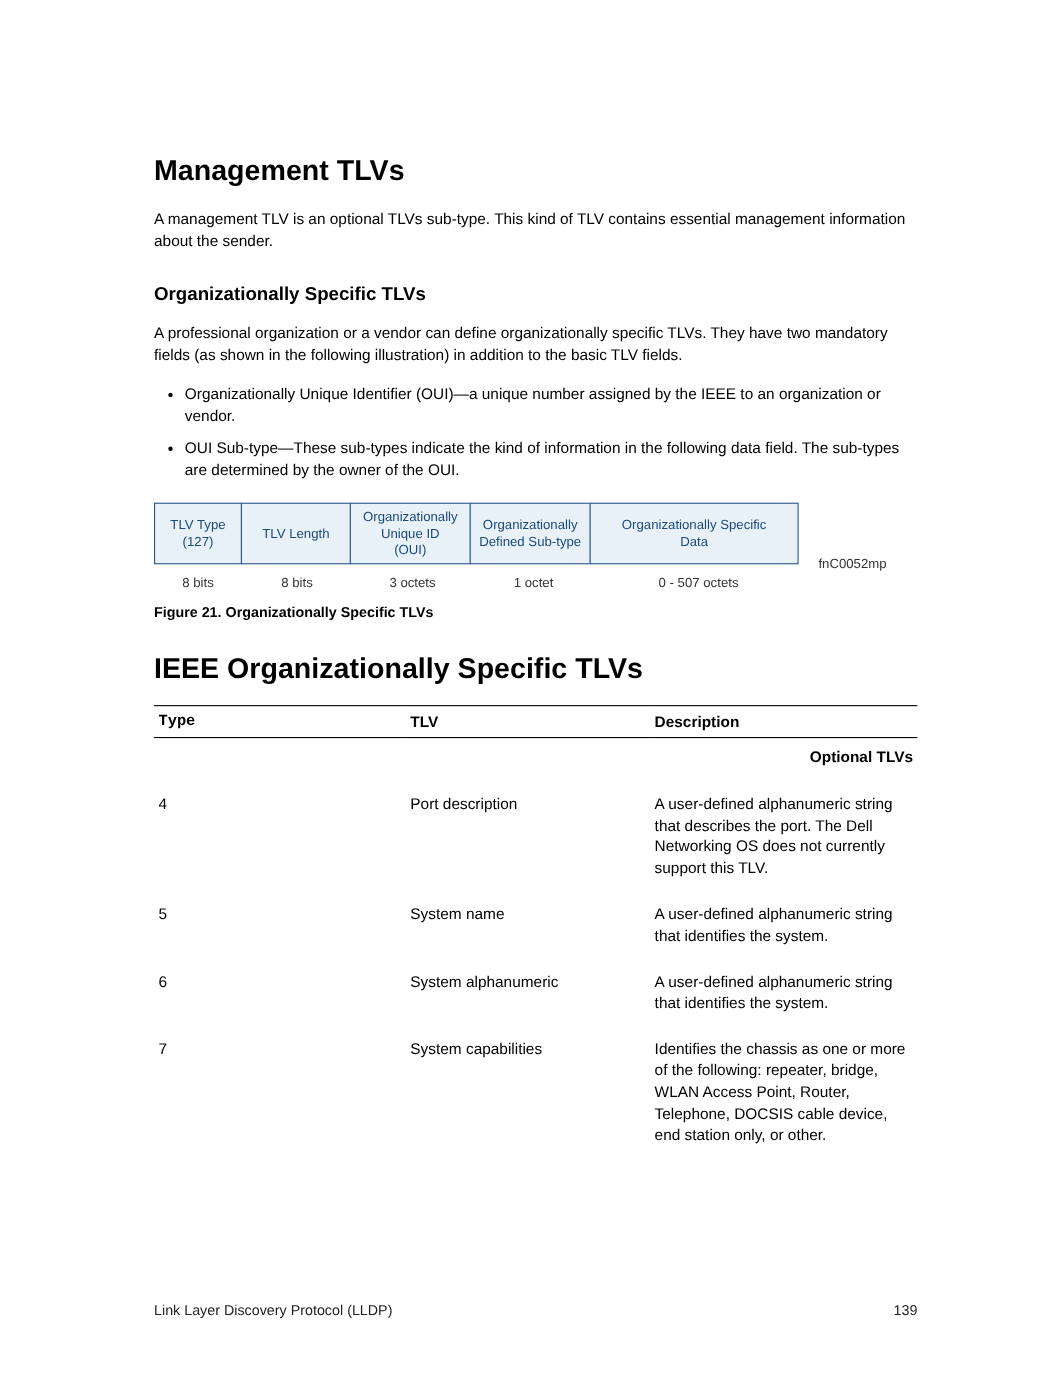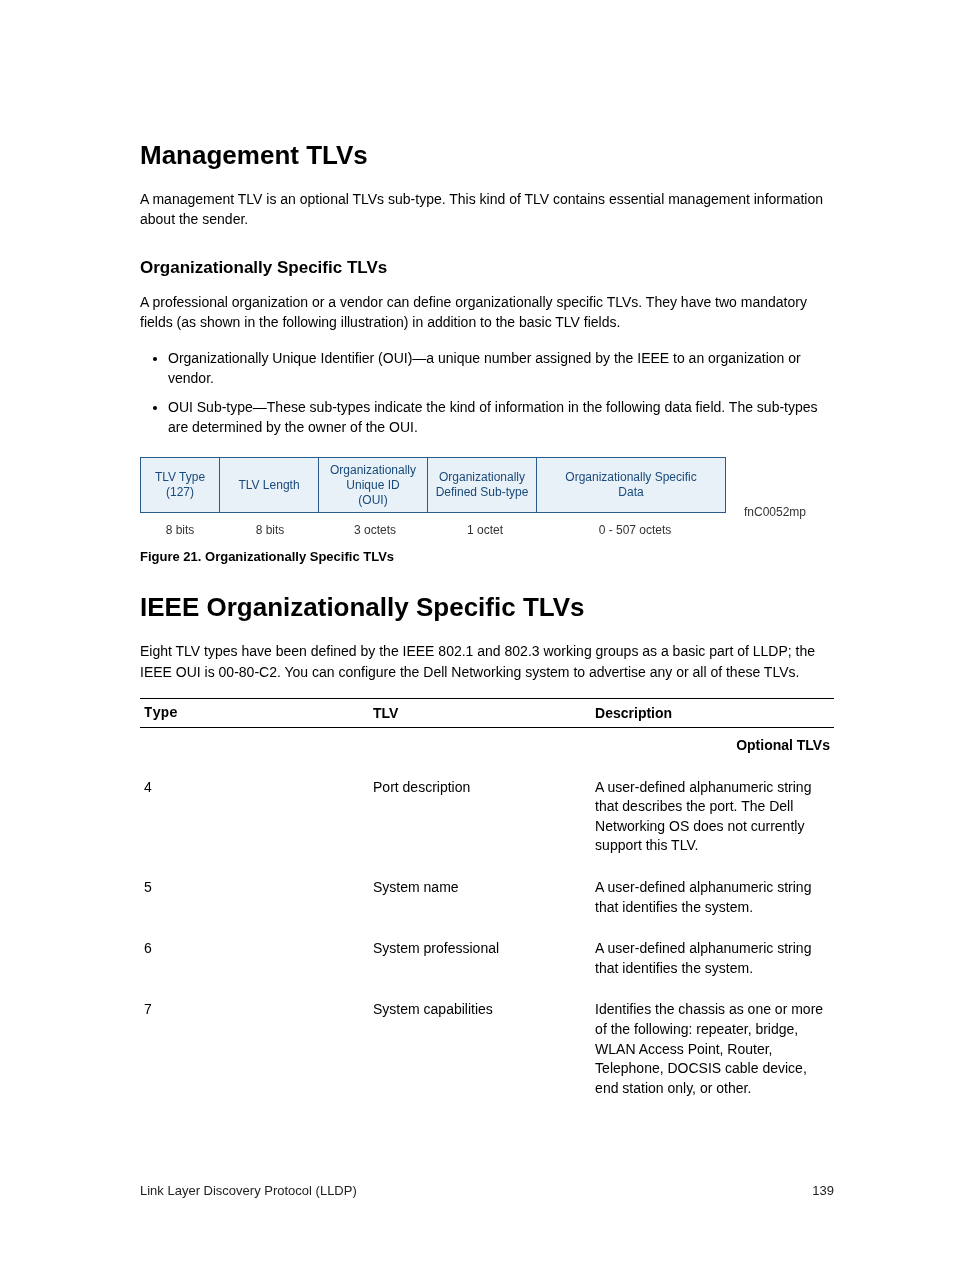--- a/index.html
+++ b/index.html
@@ -185,21 +185,20 @@
           <div class="legend l5">0 - 507 octets</div>
         </div>
       </div>
       <div class="ref-id">fnC0052mp</div>
     </div>
   </div>
 
   <div class="fig-caption">Figure 21. Organizationally Specific TLVs</div>
 
   <h1>IEEE Organizationally Specific TLVs</h1>
-  <p>Eight TLV types have been defined by the IEEE 802.1 and 802.3 working groups as a basic part of LLDP; the IEEE OUI is 00-80-C2. You can configure the Dell Networking system to advertise any or all of these TLVs.</p>
 
 
   <table class="data">
     <thead>
       <tr>
         <th class="col-type">Type</th>
         <th class="col-tlv">TLV</th>
         <th class="col-desc">Description</th>
       </tr>
     </thead>
@@ -212,21 +211,21 @@
         <td>Port description</td>
         <td>A user-defined alphanumeric string that describes the port. The Dell Networking OS does not currently support this TLV.</td>
       </tr>
       <tr>
         <td>5</td>
         <td>System name</td>
         <td>A user-defined alphanumeric string that identifies the system.</td>
       </tr>
       <tr>
         <td>6</td>
-        <td>System professional</td>
+        <td>System alphanumeric</td>
         <td>A user-defined alphanumeric string that identifies the system.</td>
       </tr>
       <tr>
         <td>7</td>
         <td>System capabilities</td>
         <td>Identifies the chassis as one or more of the following: repeater, bridge, WLAN Access Point, Router, Telephone, DOCSIS cable device, end station only, or other.</td>
       </tr>
     </tbody>
   </table>
 

